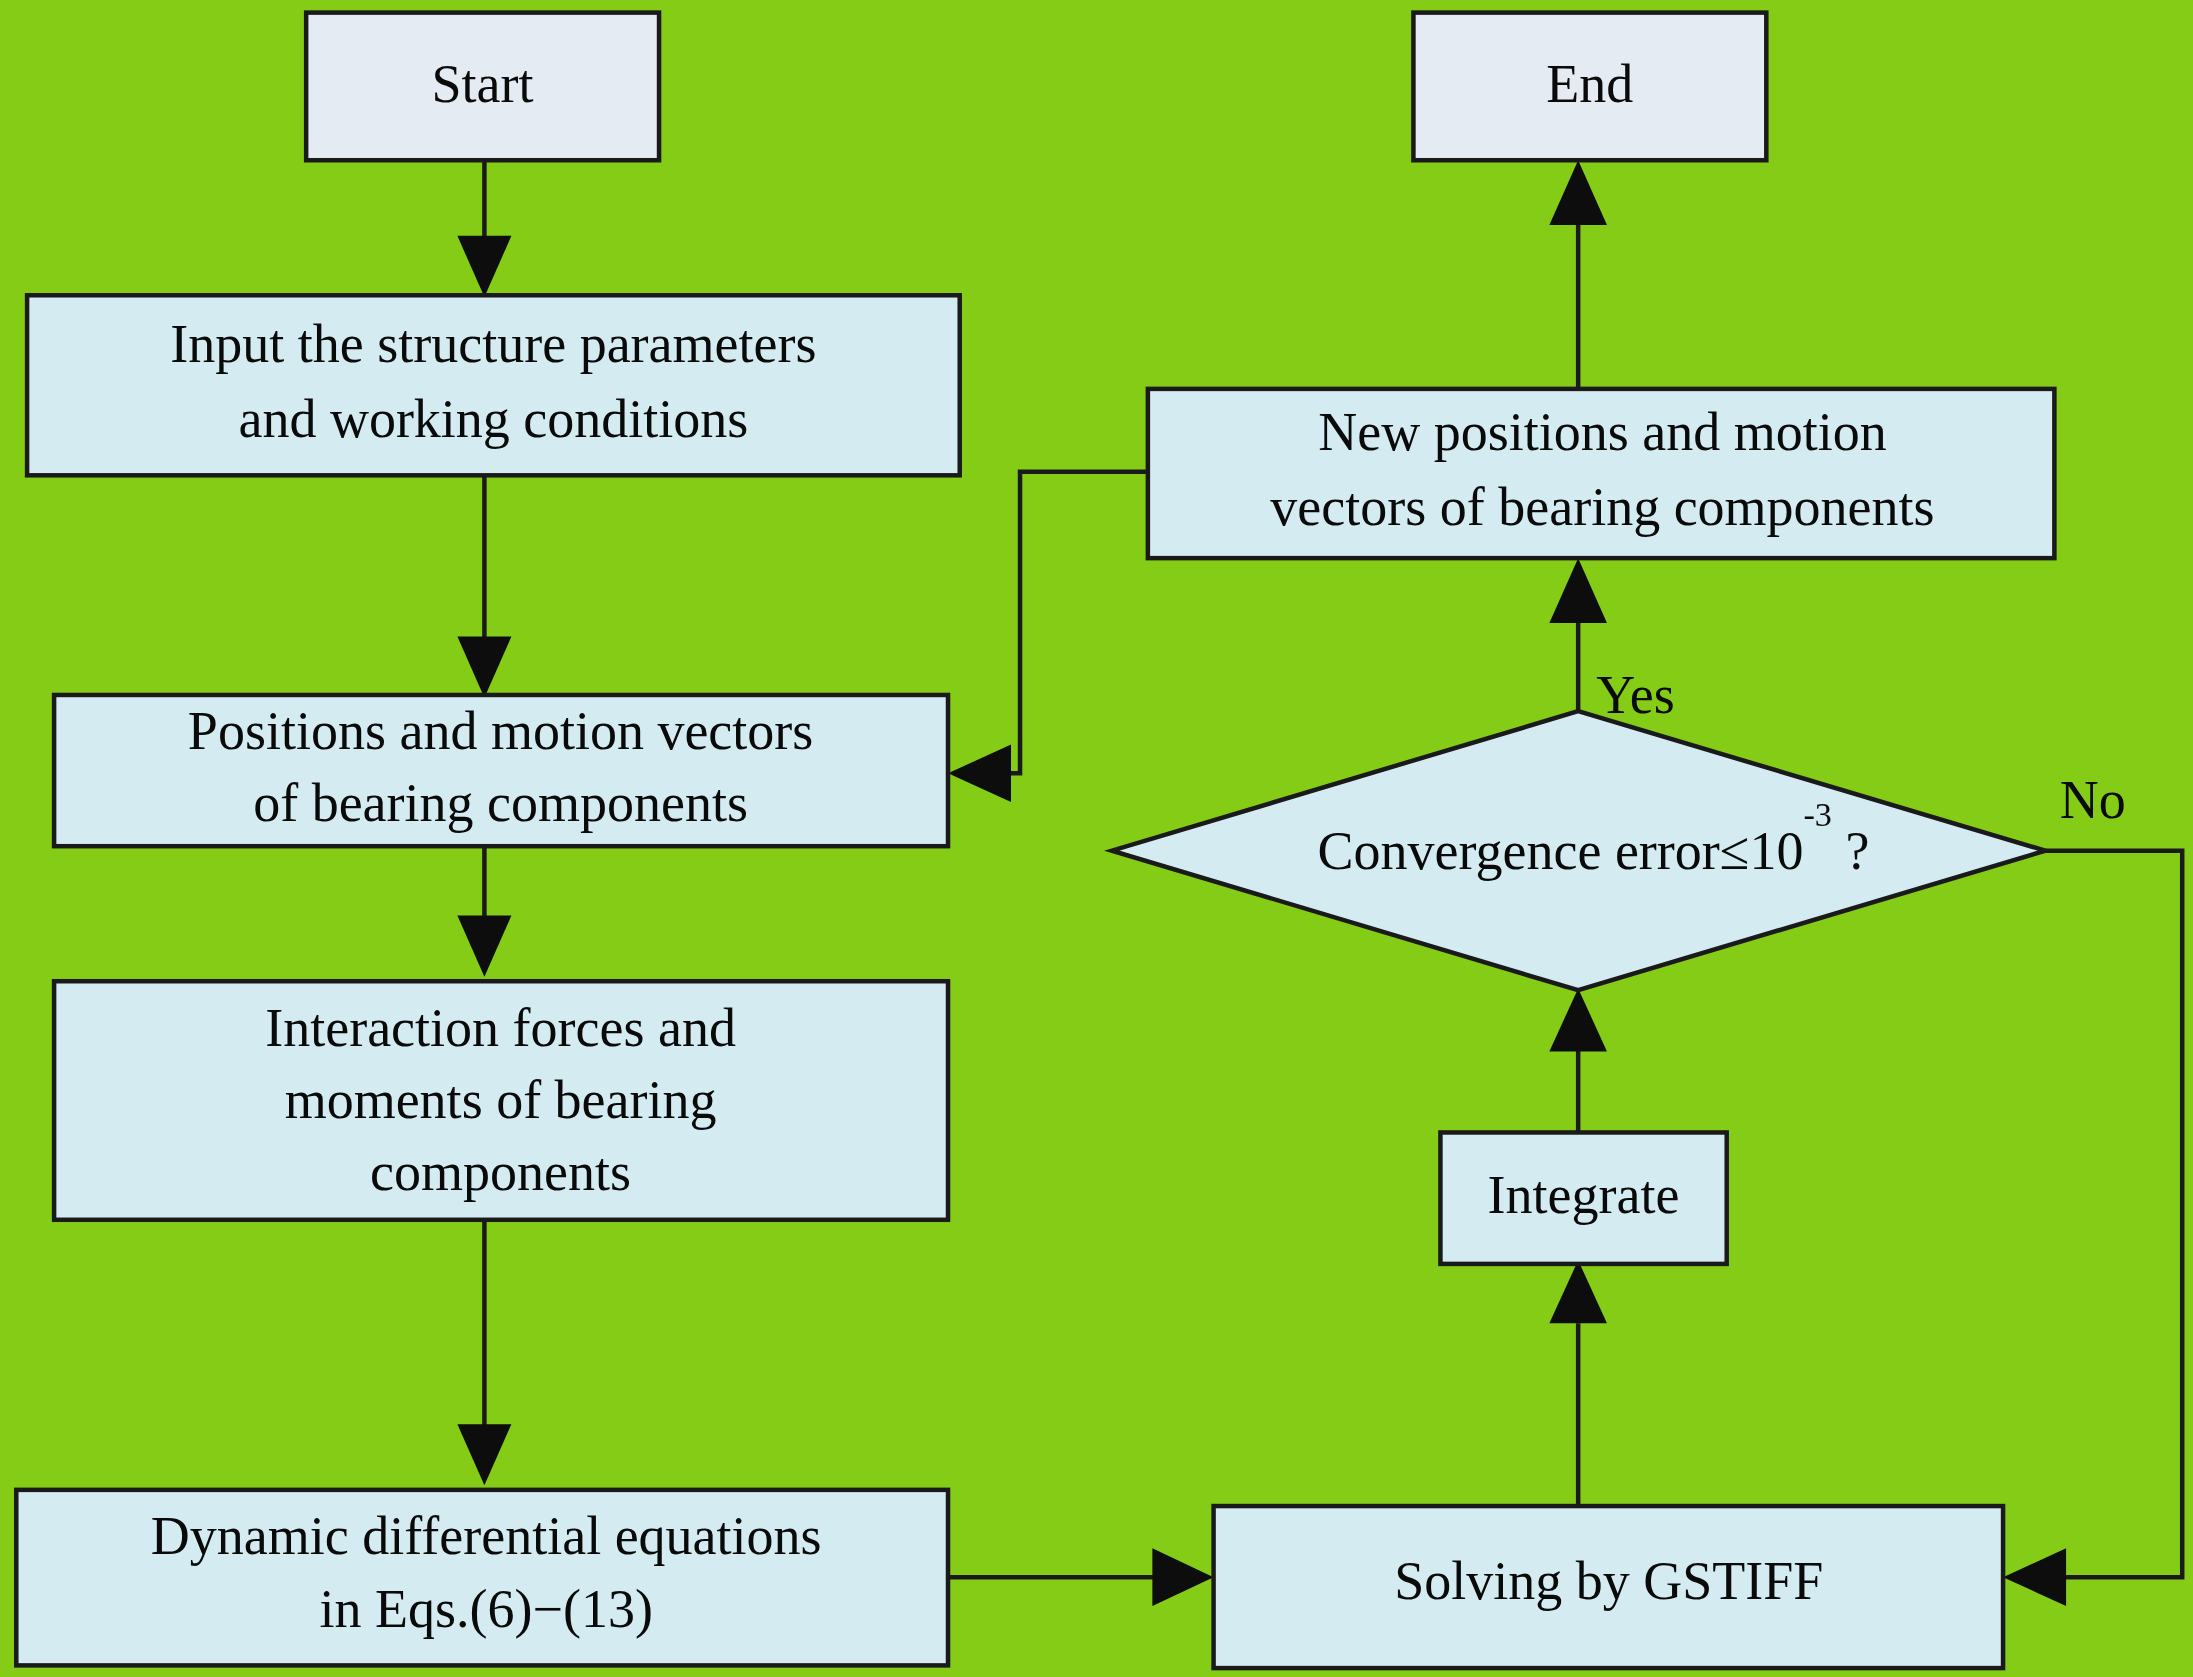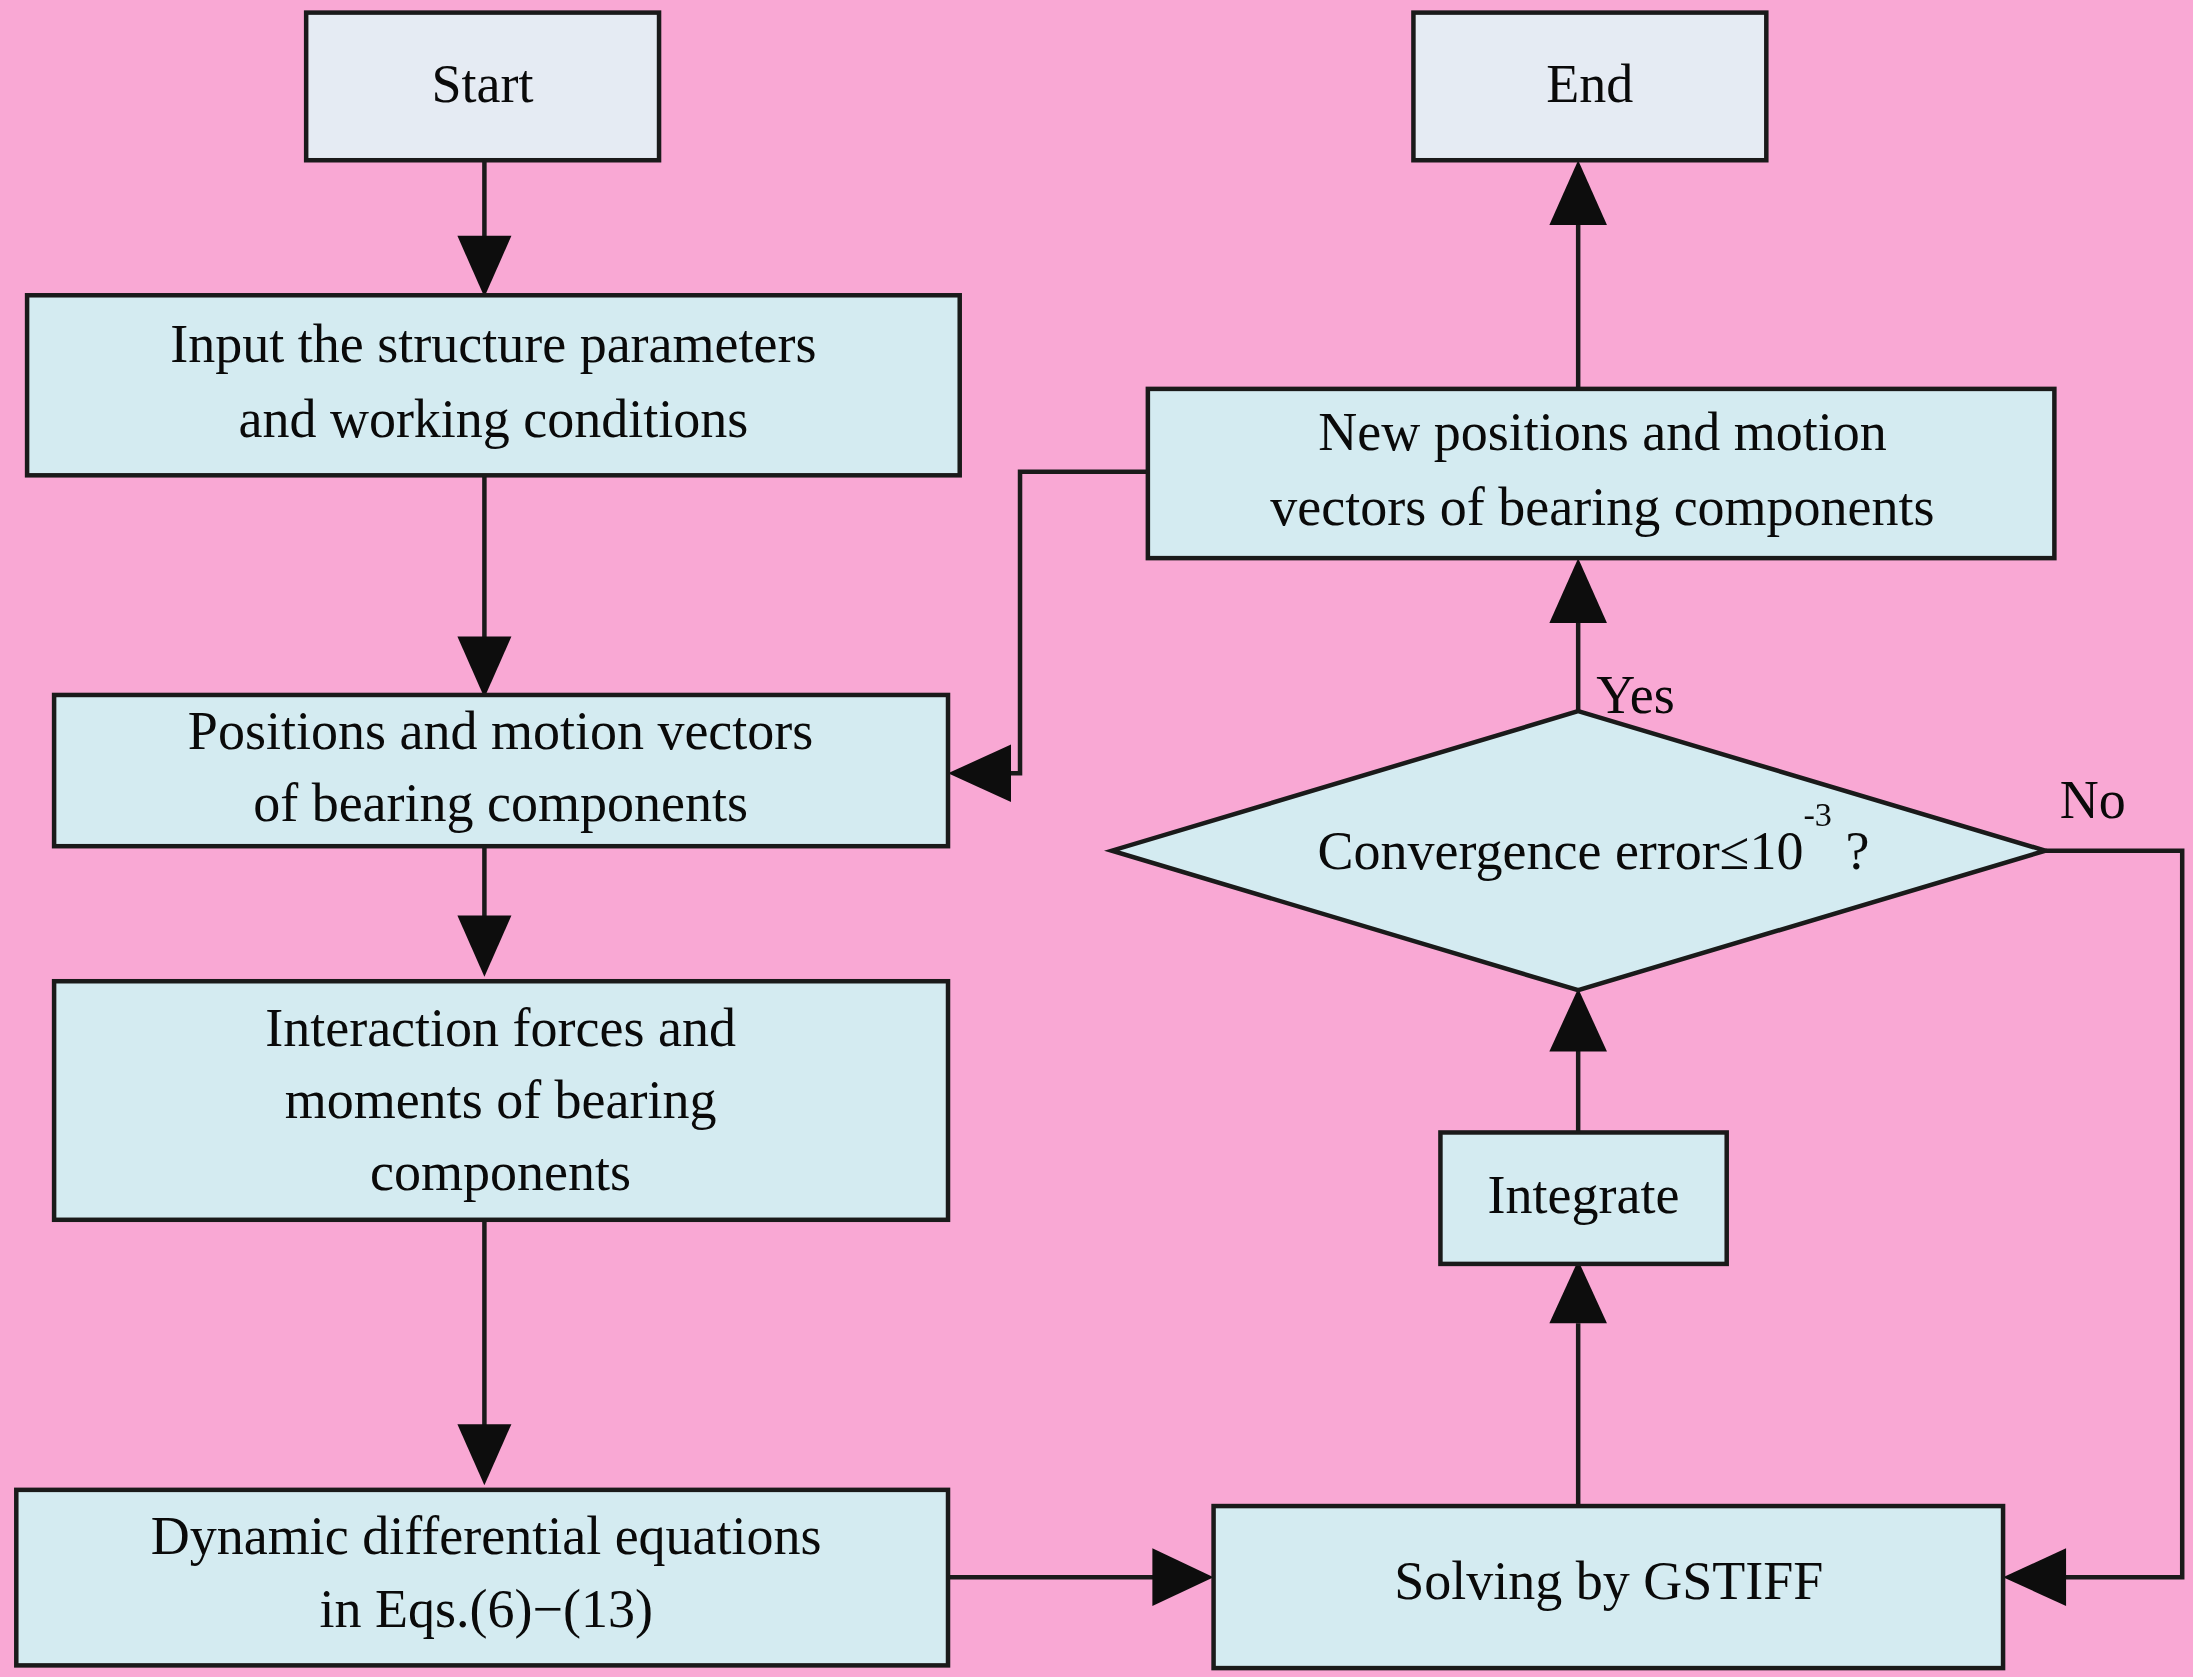--- a/index.html
+++ b/index.html
@@ -11,21 +11,21 @@
   body {
     width: 2194px;
     height: 1678px;
     font-family: "Liberation Serif", "DejaVu Serif", serif;
     overflow: hidden;
   }
   #flowchart-root {
     position: relative;
     width: 2194px;
     height: 1678px;
-    background: #f9a8d4;
+    background: #84cc16;
   }
   svg.chart-canvas {
     display: block;
     width: 2194px;
     height: 1678px;
   }
   .node-shape {
     stroke: #1a1a1a;
     stroke-width: 5;
   }

